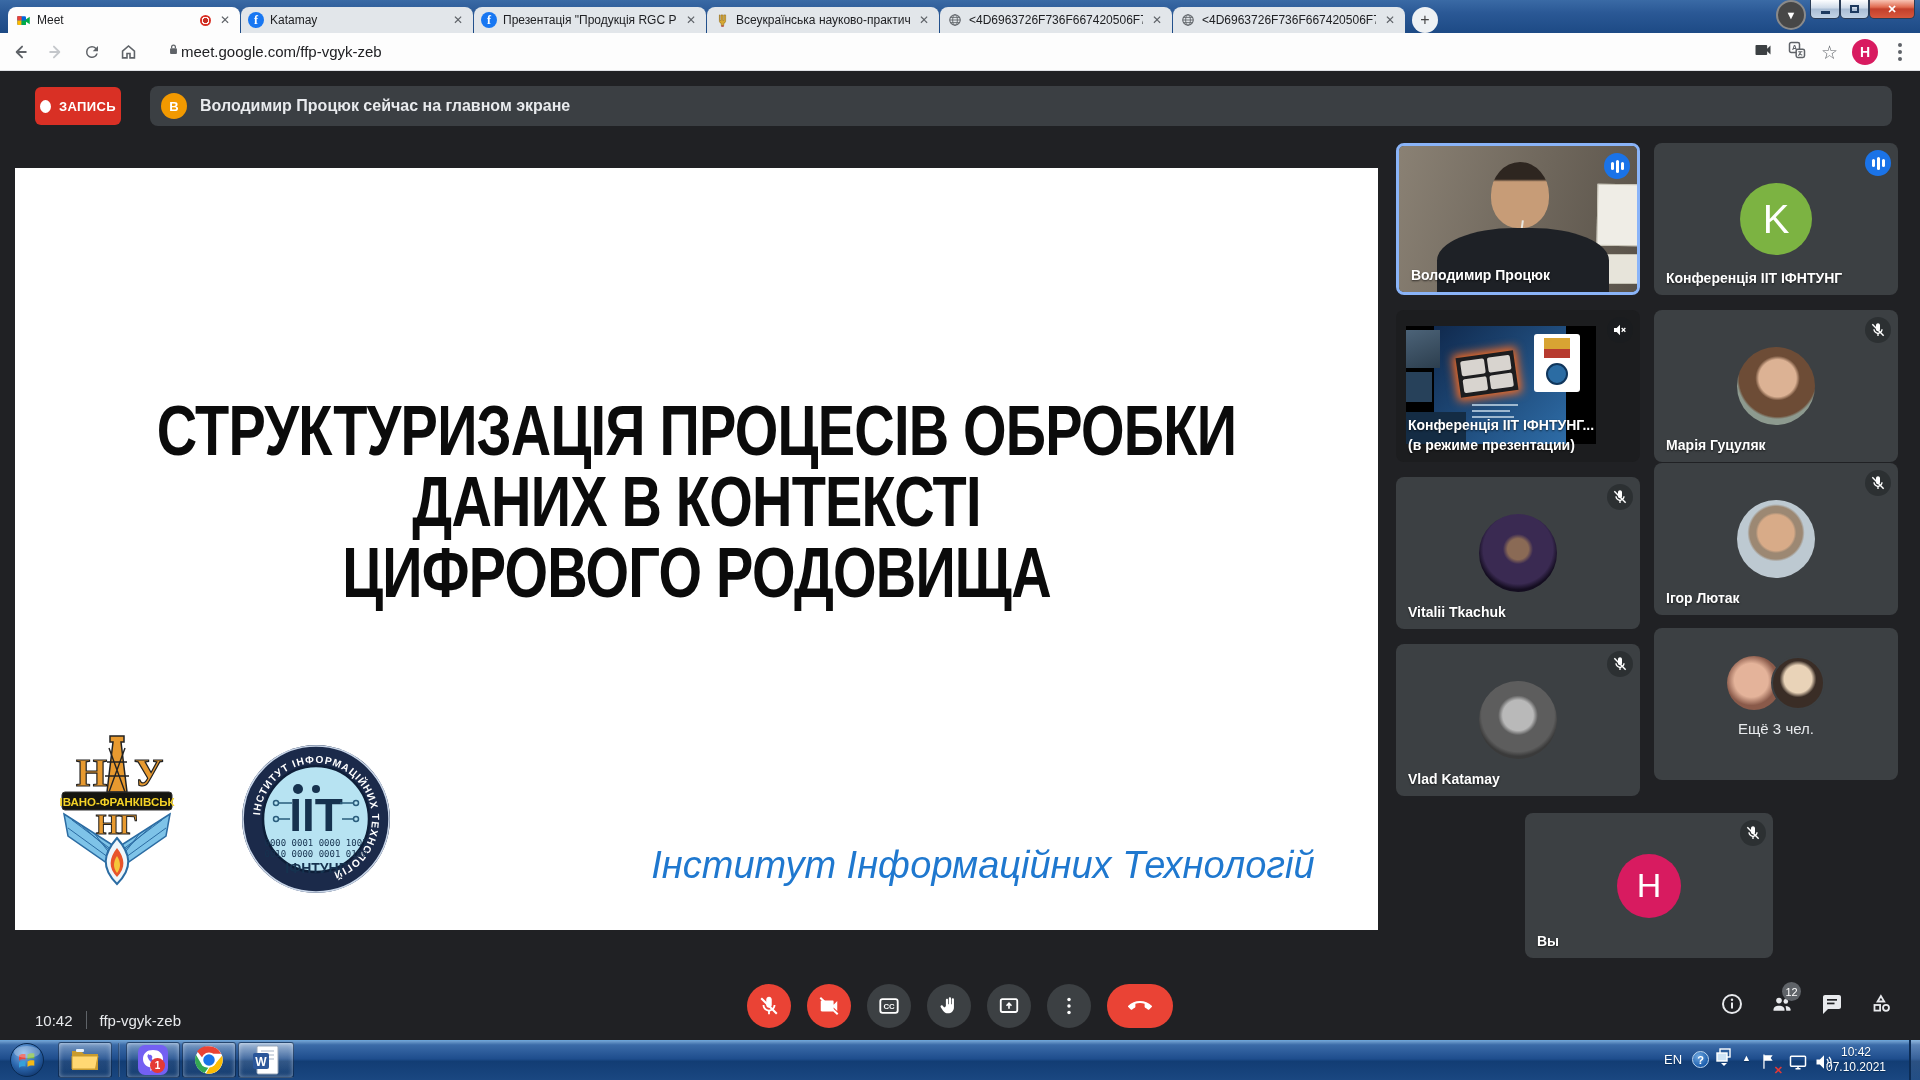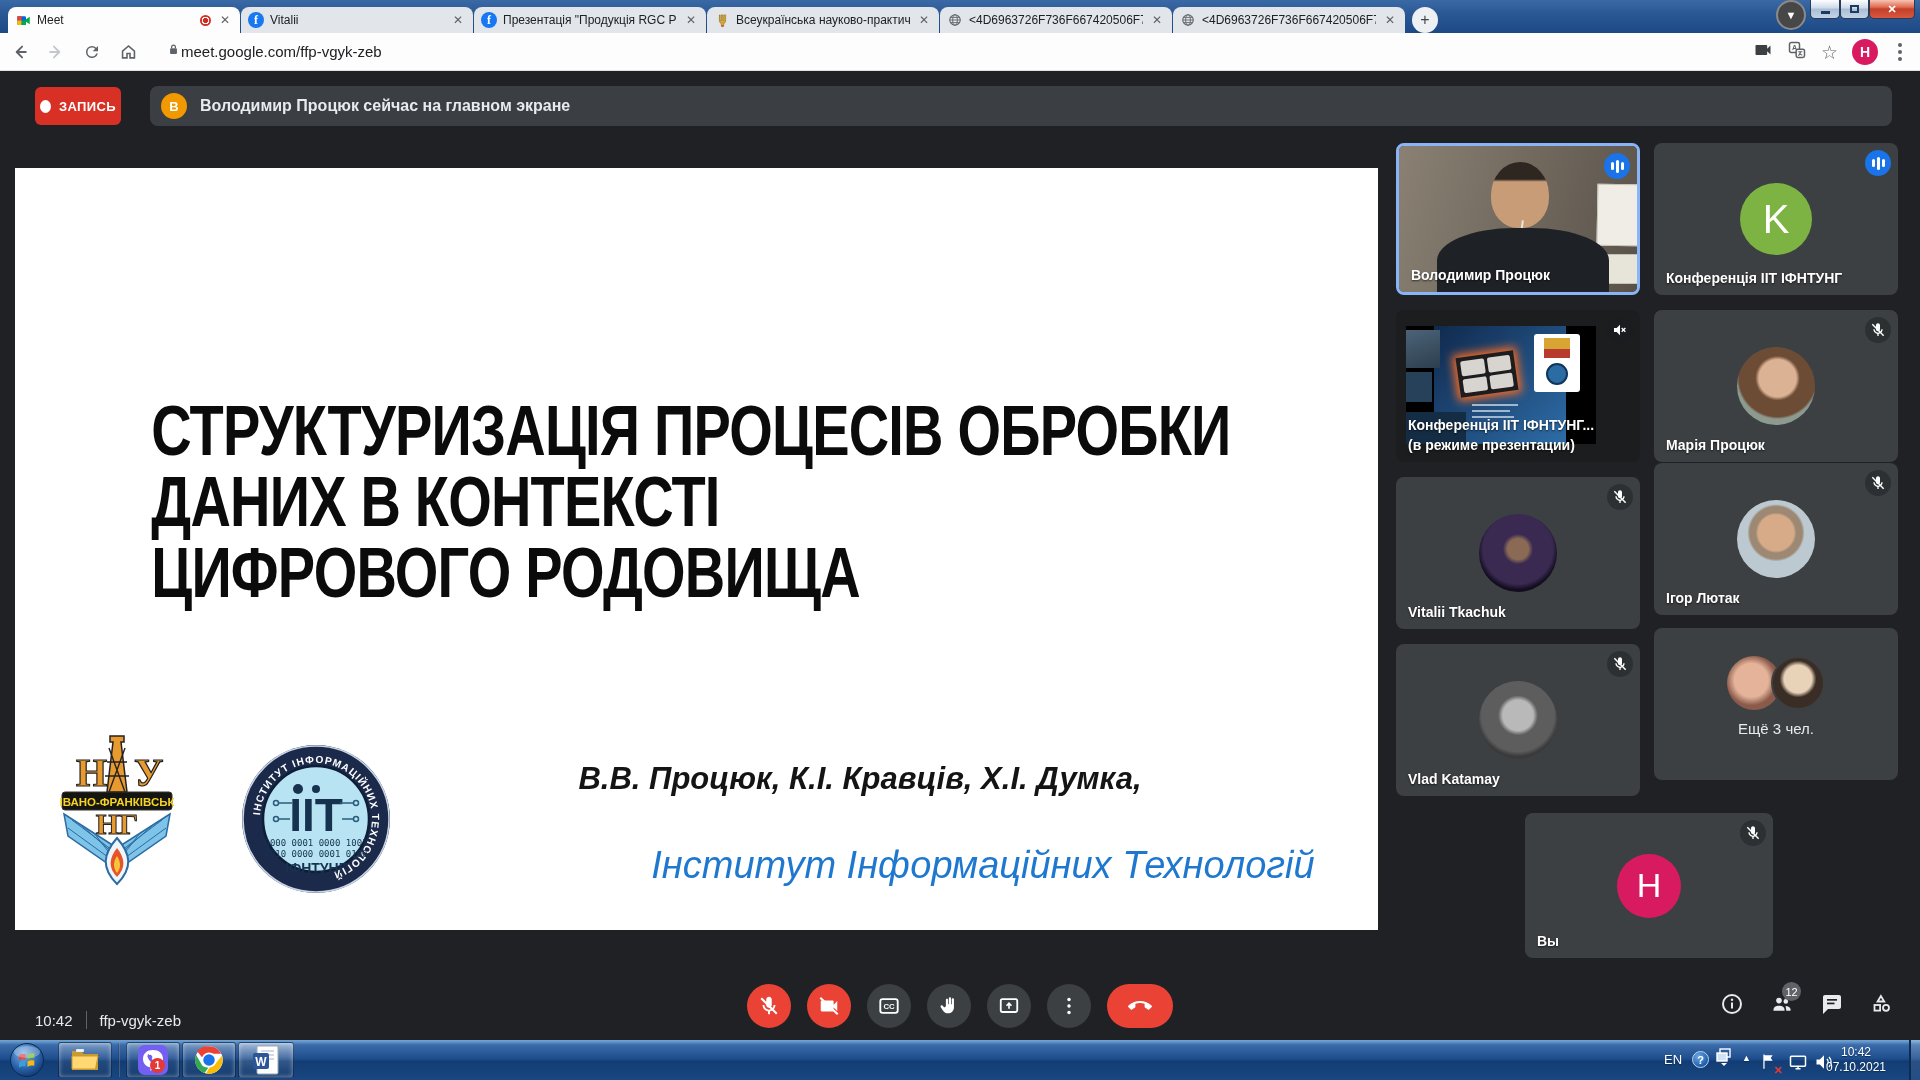--- a/index.html
+++ b/index.html
@@ -61,21 +61,21 @@
     background:#3b3f43; display:flex; align-items:center; gap:13px; padding-left:11px; }
   .present-banner .b-avatar { width:26px; height:26px; border-radius:50%; background:#f29900; color:#fff;
     font-size:13px; font-weight:bold; display:flex; align-items:center; justify-content:center; }
   .present-banner .b-text { color:#e8eaed; font-size:16px; font-weight:bold; }
 
   
   .slide { position:absolute; left:15px; top:168px; width:1363px; height:762px; background:#ffffff; }
   .uni-line { position:absolute; left:0; right:0; top:56px; text-align:center;
     font-family:"Liberation Serif",serif; font-size:32px; color:#1b64bd; white-space:nowrap; }
   .uni-line span { display:inline-block; transform:scaleX(.9); transform-origin:center; }
-  .slide-title { position:absolute; left:0; right:0; top:228px; text-align:left;
+  .slide-title { position:absolute; left:0; right:0; top:228px; text-align:center;
     font-weight:bold; font-size:70px; line-height:71px; color:#0b0b0b; }
   .slide-title span { display:block; transform:scaleX(.8); transform-origin:center; white-space:nowrap; letter-spacing:-1px; }
   .authors { position:absolute; left:430px; top:592px; width:830px; text-align:center;
     font-size:31px; font-weight:bold; font-style:italic; line-height:38px; color:#141414; }
   .institute { position:absolute; left:523px; top:676px; width:890px; text-align:center;
     font-style:italic; font-size:38px; color:#1f78cf; white-space:nowrap; }
 
   .logo-ntu { position:absolute; left:43px; top:560px; }
   .logo-iit { position:absolute; left:225px; top:575px; }
 
@@ -286,21 +286,21 @@
         <svg width="15" height="15">
           <use href="#i-meet"></use>
         </svg>
       </span>
     <span class="tab-title">Meet</span>
     <span class="rec-dot"></span>
     <span class="tab-close">✕</span>
   </div>
   <div class="tab inactive">
     <span class="favicon fb-ic">f</span>
-    <span class="tab-title">Vitalii</span>
+    <span class="tab-title">Katamay</span>
     <span class="tab-close">✕</span>
   </div>
   <div class="tab inactive">
     <span class="favicon fb-ic">f</span>
     <span class="tab-title">Презентація "Продукція RGC Pr</span>
     <span class="tab-close">✕</span>
   </div>
   <div class="tab inactive">
     <span class="favicon">
         <svg width="15" height="15">
@@ -440,21 +440,21 @@
       <circle cx="36" cy="76" r="2.5" fill="none" stroke="#2a5d7c" stroke-width="1.5"></circle>
       <circle cx="116" cy="60" r="2.5" fill="none" stroke="#2a5d7c" stroke-width="1.5"></circle>
       <circle cx="116" cy="76" r="2.5" fill="none" stroke="#2a5d7c" stroke-width="1.5"></circle>
       <text x="76" y="103" font-size="9" fill="#16324f" text-anchor="middle" font-family="DejaVu Sans Mono,monospace">0000 0001 0000 1001</text>
       <text x="76" y="114" font-size="9" fill="#16324f" text-anchor="middle" font-family="DejaVu Sans Mono,monospace">0010 0000 0001 0100</text>
       <text x="76" y="130" font-size="14" font-weight="bold" fill="#16324f" text-anchor="middle" font-family="Liberation Sans,sans-serif">ІФНТУНГ</text>
     </svg>
   </div>
 
   <div class="authors">
-    <span>В.В. Процюк, К.І. Кравців, Х.І. Думка,</span><br>
+    <br>
   </div>
   <div class="institute"><span>Інститут Інформаційних Технологій</span></div>
 </div>
 
 <div class="tile speaking" style="left:1396px;top:143px">
   <div class="video-scene">
     <div class="whiteboard"></div>
       <div class="whiteboard2"></div>
     <div class="v-head"></div>
       <div class="v-cord"></div>
@@ -514,21 +514,21 @@
 
 <div class="tile" style="left:1654px;top:310px">
   <div class="center-wrap">
       <div class="ph-avatar av-maria"></div>
     </div>
   <div class="mute-badge" style="color:#fff">
       <svg width="16" height="16">
         <use href="#i-mic-off"></use>
       </svg>
     </div>
-  <span class="name">Марія Процюк</span>
+  <span class="name">Марія Гуцуляк</span>
 </div>
 
 <div class="tile" style="left:1396px;top:477px">
   <div class="center-wrap">
       <div class="ph-avatar av-vitalii"></div>
     </div>
   <div class="mute-badge" style="color:#fff">
       <svg width="16" height="16">
         <use href="#i-mic-off"></use>
       </svg>

